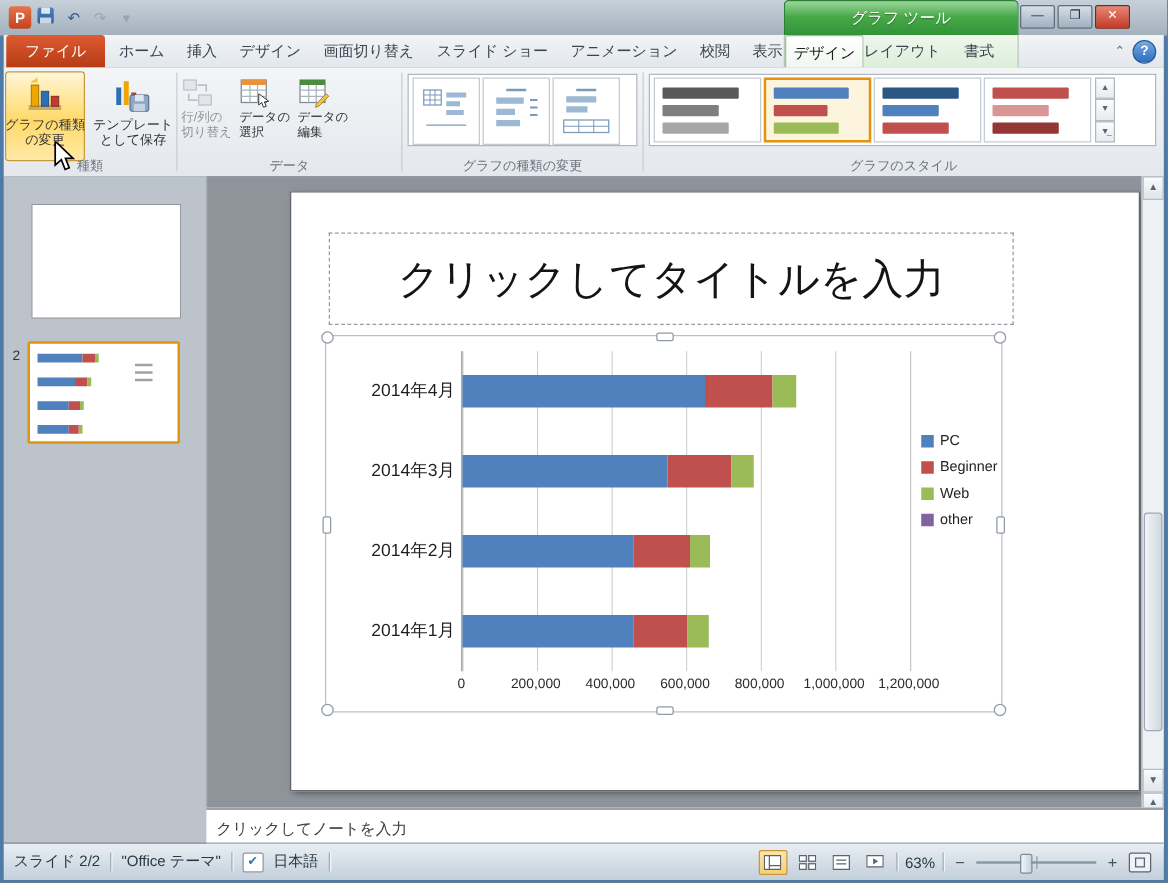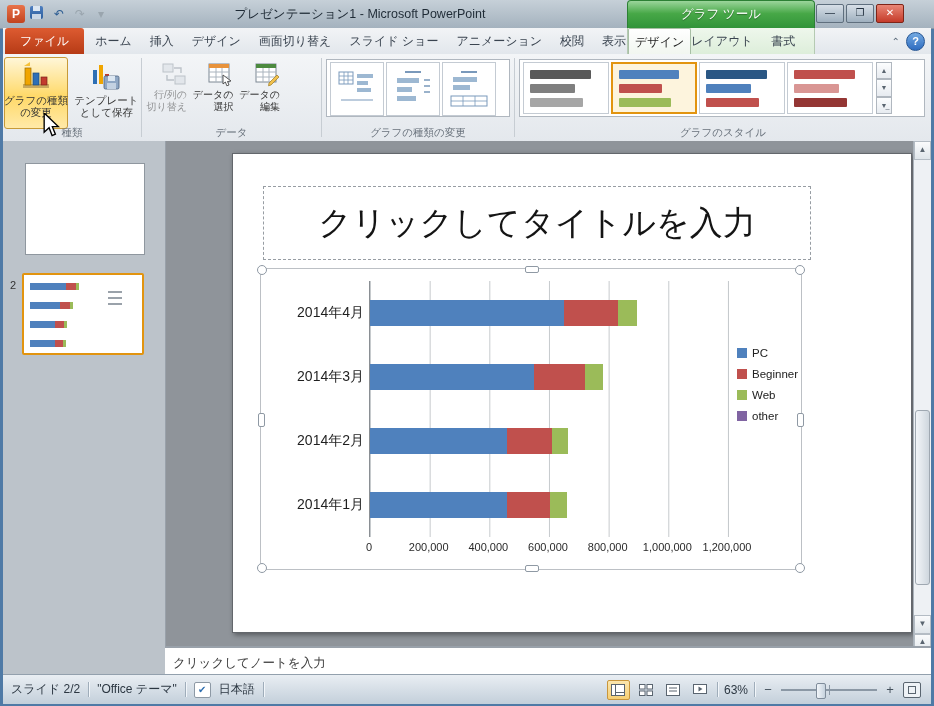--- a/index.html
+++ b/index.html
@@ -46,21 +46,21 @@
           background:linear-gradient(#f3f5f7,#e4e8ed);border-bottom:1px solid #9aa3ad;display:flex;}
   .rgroup{position:relative;height:100%;}
   .rgroup .glabel{position:absolute;bottom:1px;left:0;right:0;text-align:center;font-size:10.5px;color:#68717b;}
   .gsep{width:1px;background:#c7cdd3;margin:4px 0;}
   .bigbtn{display:inline-flex;flex-direction:column;align-items:center;width:62px;height:68px;
           margin:3px 1px;border:1px solid transparent;border-radius:3px;padding-top:2px;}
   .bigbtn .bl{font-size:10.5px;line-height:12px;color:#333;text-align:center;white-space:nowrap;}
   .bigbtn.hot{background:linear-gradient(#fff6d8,#ffd968 55%,#ffe9a8);border-color:#c79a38;}
   .ricon{width:32px;height:32px;margin-bottom:2px;}
   .smallicon{width:26px;height:26px;margin-bottom:2px;}
-  .databtn{display:inline-flex;flex-direction:column;align-items:flex-end;width:42px;height:68px;margin:3px 0;padding-top:4px;}
+  .databtn{display:inline-flex;flex-direction:column;align-items:flex-start;width:42px;height:68px;margin:3px 0;padding-top:4px;}
   .databtn .bl{font-size:10px;line-height:11.5px;color:#333;text-align:center;white-space:nowrap;}
   .gallery{margin:5px 4px 0 4px;background:#fff;border:1px solid #b0b7bf;display:flex;padding:2px;height:58px;box-sizing:border-box;}
   .lthumb{width:52px;height:52px;border:1px solid #c4cbd3;margin:0 1px;background:#fff;display:flex;align-items:center;justify-content:center;}
   .sthumb{width:86px;height:52px;border:1px solid #c4cbd3;margin:0 1px;background:#fff;box-sizing:border-box;
           display:flex;flex-direction:column;justify-content:center;padding:4px 6px;gap:5px;}
   .sthumb.sel{border:2px solid #e2940f;background:#fdf4dd;}
   .sbar{height:9px;border-radius:1px;}
   .gscroll{width:16px;margin-left:2px;display:flex;flex-direction:column;}
   .gsbtn{flex:1;border:1px solid #b0b7bf;background:linear-gradient(#fcfdfe,#e7ebf0);
          font-size:7px;color:#5a6570;text-align:center;display:flex;align-items:center;justify-content:center;}
@@ -150,21 +150,20 @@
   <div class="titlebar">
     <div class="qat">
       <div class="ppticon">P</div>
       <div class="qbtn">
           <div class="floppy"></div>
         </div>
       <div class="qbtn">↶</div>
       <div class="qbtn dis">↷</div>
       <div class="qbtn dis">▾</div>
     </div>
-    <div class="title-text">プレゼンテーション1 - Microsoft PowerPoint</div>
     <div class="ctx-header">グラフ ツール</div>
     <div class="winbtns">
       <div class="wbtn">—</div>
       <div class="wbtn">❐</div>
       <div class="wbtn close">✕</div>
     </div>
   </div>
 
   <div class="tabrow">
     <div class="main-tabs">

